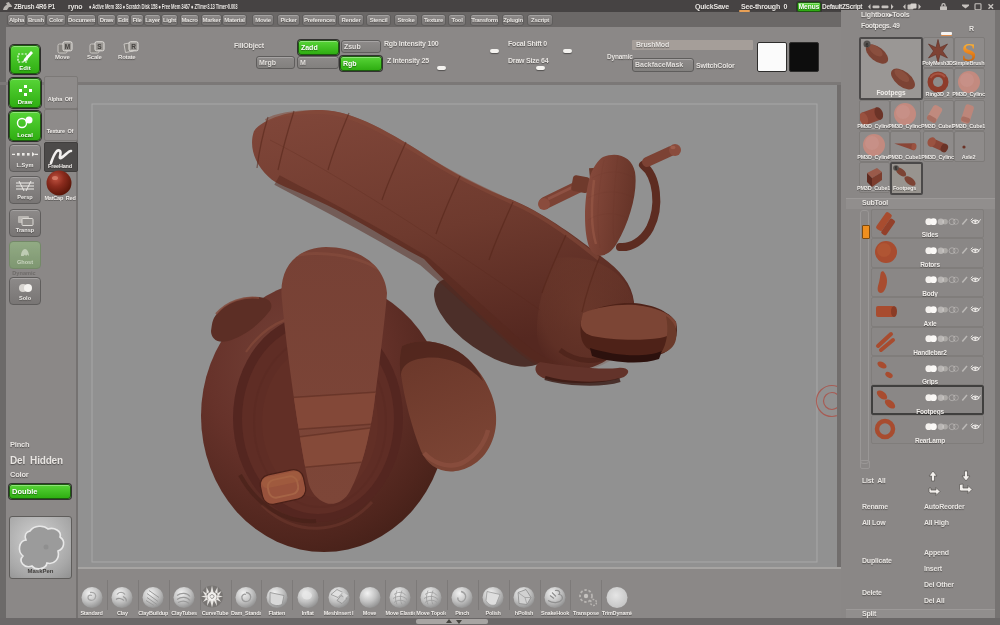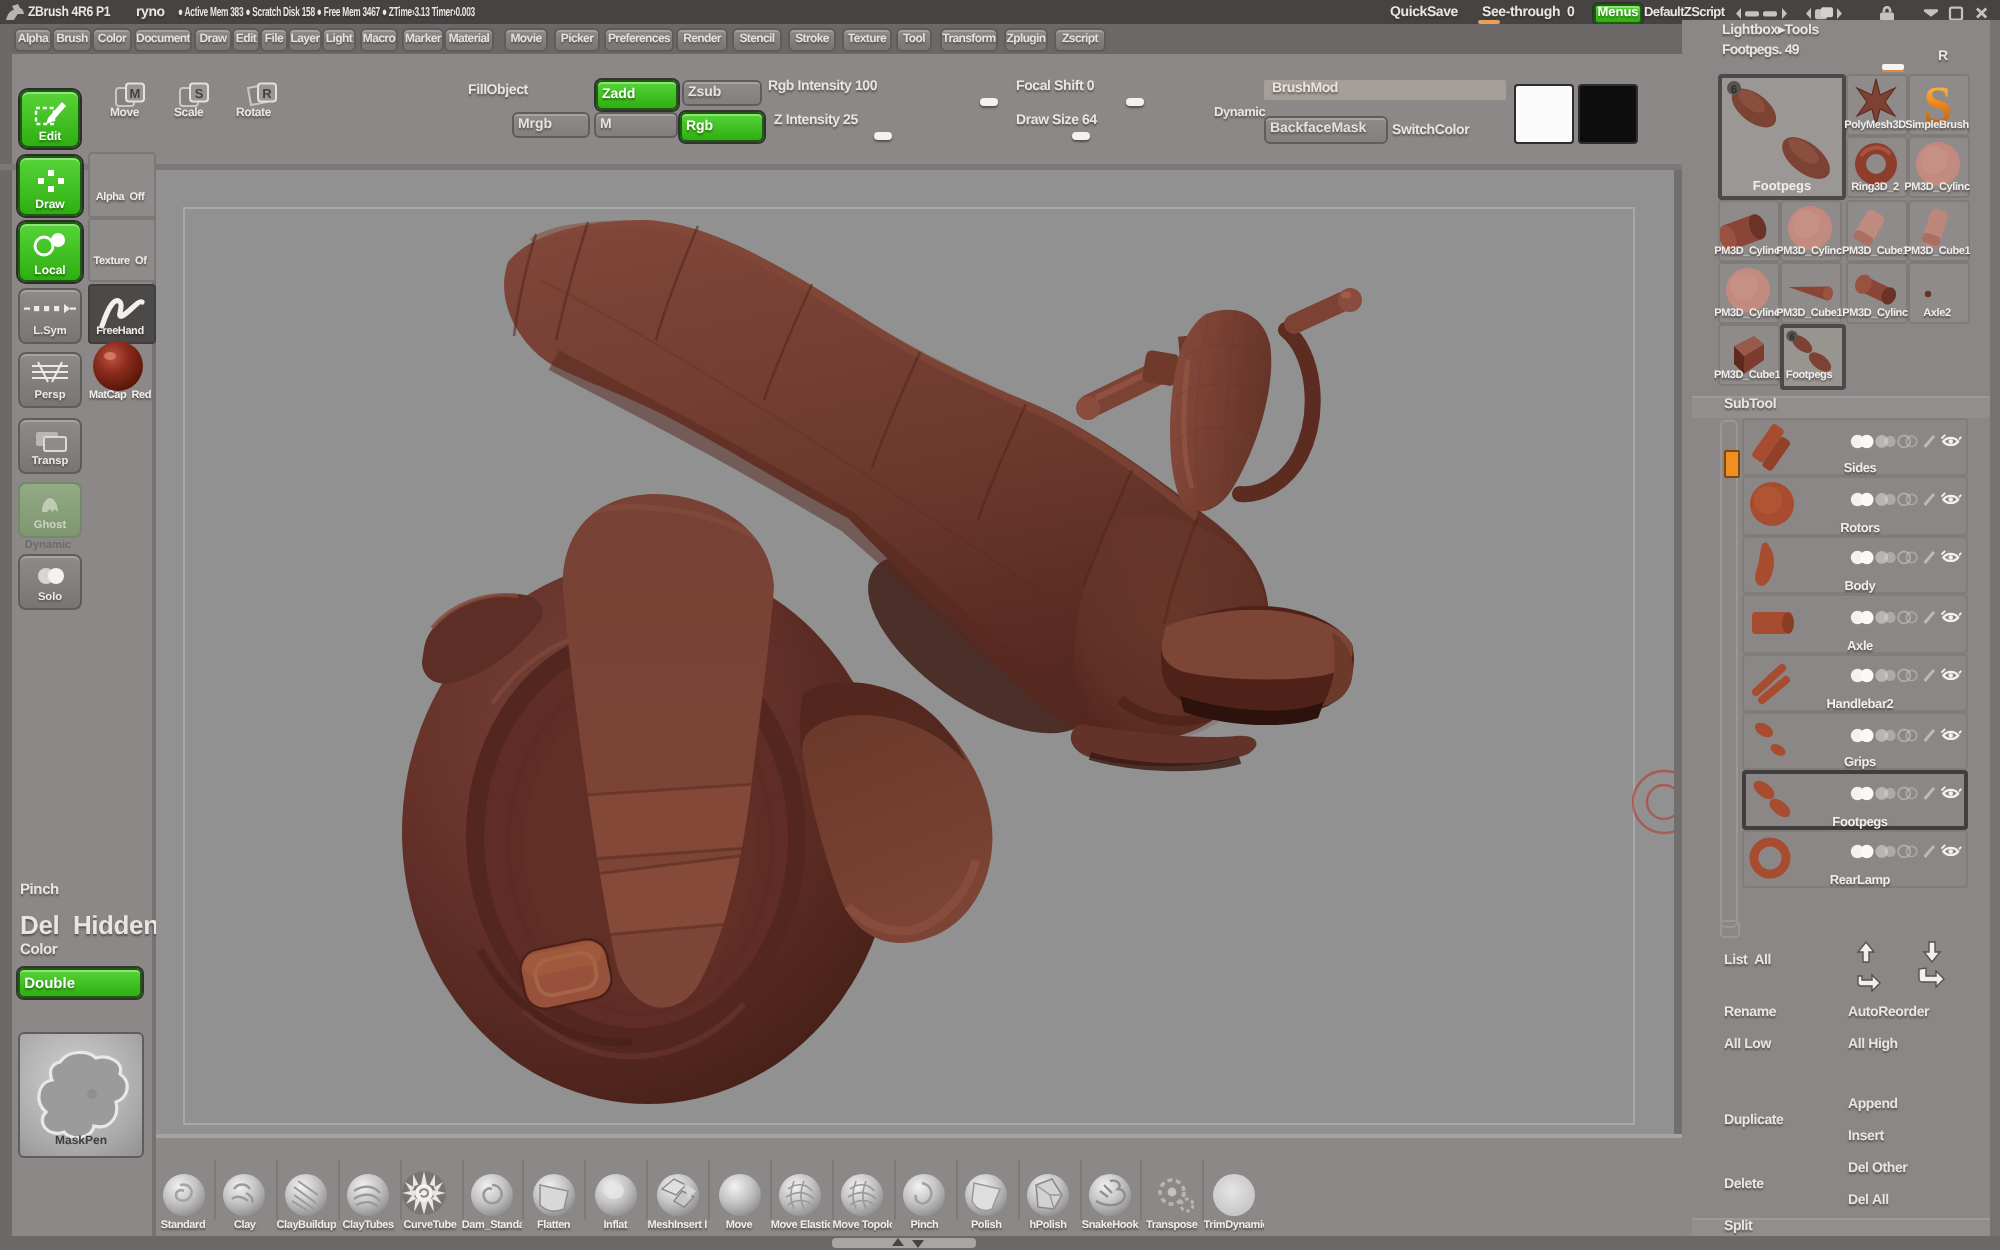--- a/index.html
+++ b/index.html
@@ -189,21 +189,21 @@
         <stop offset="45%" stop-color="#8c2c1e"></stop>
         <stop offset="100%" stop-color="#581508"></stop>
       </radialGradient>
     </defs>
     <circle cx="15" cy="13" r="12.5" fill="url(#mc)"></circle>
     <ellipse cx="11" cy="8" rx="3" ry="2" fill="#d8826e" opacity=".8"></ellipse>
   </svg>
 <div class="tlabel" style="left:43px;top:195px;width:34px;">MatCap&nbsp;&nbsp;Red</div>
 
 <div class="lbl" style="left:10px;top:440px;font-size:7.5px;">Pinch</div>
-<div class="lbl" style="left:10px;top:455px;font-size:13px;">Del&nbsp;&nbsp;Hidden</div>
+<div class="lbl" style="left:10px;top:455px;font-size:10px;">Del&nbsp;&nbsp;Hidden</div>
 <div class="lbl" style="left:10px;top:470px;font-size:7.5px;">Color</div>
 <div class="gbtn" style="left:9px;top:484px;width:60px;height:13px;font-size:7.5px;line-height:13px;">&nbsp;Double</div>
 <div class="ab" style="left:9px;top:516px;width:61px;height:61px;border:1px solid #5f5d5b;border-radius:3px;background:radial-gradient(circle at 45% 38%, #d2d2d2, #a8a8a8 70%, #909090);">
 <svg width="61" height="61" viewBox="0 0 61 61">
       <path d="M20 14 C24 8 34 8 38 12 C44 10 52 14 50 20 C56 24 54 32 48 34 C50 42 44 48 37 46 C36 52 26 54 22 49 C14 52 8 44 13 39 C7 34 9 24 16 23 C14 18 16 15 20 14 Z" fill="#9b9b9b" stroke="#e8e8e8" stroke-width="1.6"></path>
       <circle cx="36" cy="30" r="2.5" fill="#8f8f8f"></circle>
     </svg>
 <div style="position:absolute;left:0;top:51px;width:61px;text-align:center;font-size:6px;font-weight:bold;color:#403e3c;">MaskPen</div></div>
 
 <div class="ab" style="left:78px;top:85px;width:759px;height:482px;background:#919191;"></div>

